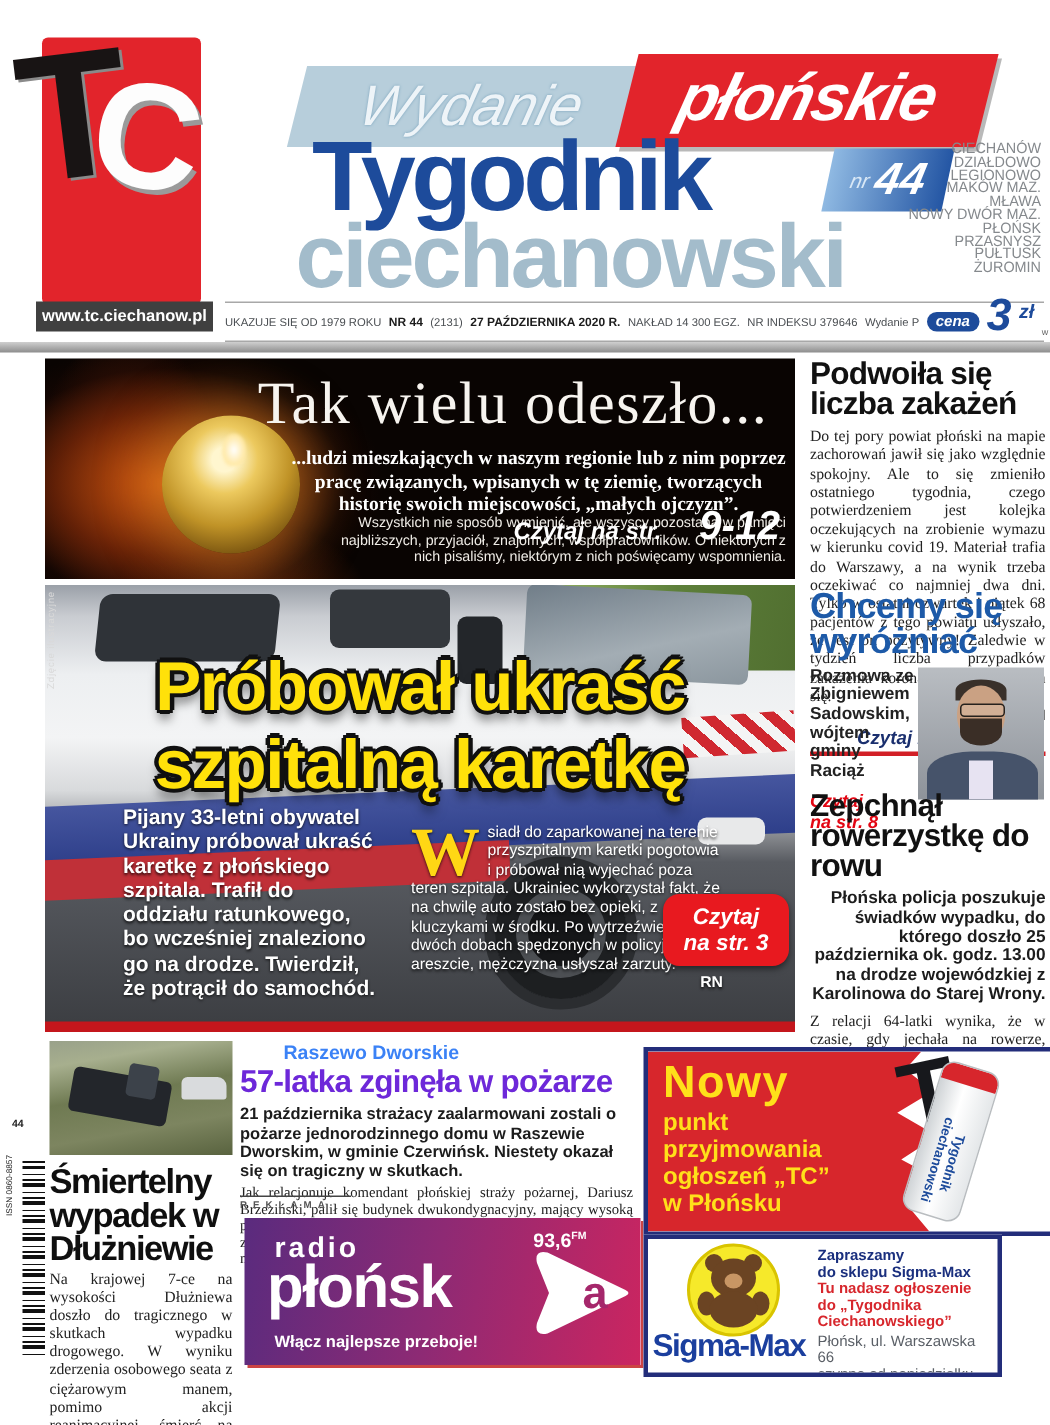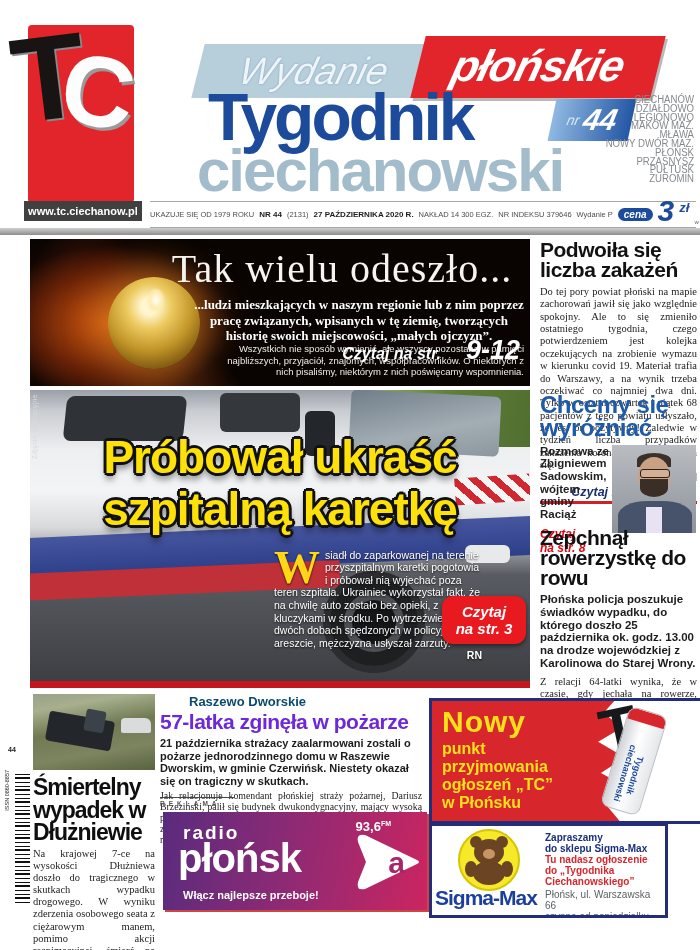--- a/index.html
+++ b/index.html
@@ -76,21 +76,21 @@
   .int-lead{width:72px;font-weight:bold;font-size:11.5px;line-height:1.1;color:#222;}
   .int-read{margin-top:8px;color:#e30613;font-weight:bold;font-style:italic;font-size:12px;line-height:1.1;}
   .portrait{width:84px;height:88px;position:relative;background:linear-gradient(#b9bdc2,#8e939a);overflow:hidden;flex:none;}
   .p-head{position:absolute;left:26px;top:12px;width:32px;height:38px;border-radius:50% 50% 46% 46%;background:#caa183;}
   .p-hair{position:absolute;left:25px;top:8px;width:34px;height:14px;border-radius:50% 50% 0 0;background:#39302a;}
   .p-beard{position:absolute;left:28px;top:34px;width:28px;height:18px;border-radius:0 0 50% 50%;background:#3a2e26;}
   .p-glasses{position:absolute;left:28px;top:24px;width:28px;height:7px;border:1.5px solid #26211d;border-radius:3px;background:rgba(255,255,255,.15);}
   .p-body{position:absolute;left:6px;bottom:-4px;width:74px;height:36px;border-radius:40% 40% 0 0;background:#46536a;}
   .p-shirt{position:absolute;left:34px;bottom:0;width:16px;height:26px;background:#e7e3f2;}
   .sb-cyclist{top:528px;height:162px;}
-  .sb-cyclist .lead{font-weight:bold;font-size:11.5px;line-height:1.12;margin-top:5px;color:#1c1c1c;}
+  .sb-cyclist .lead{font-weight:bold;font-size:11.5px;line-height:1.12;margin-top:5px;color:#1c1c1c;text-align:right;}
 
   
   .amb{left:30px;top:390px;width:500px;height:298px;overflow:hidden;
     background:linear-gradient(180deg,#9aa0a8 0%,#c9ccd1 7%,#edeff1 20%,#f3f4f5 34%,#d8dadc 46%,#585b61 62%,#3b3d41 100%);}
   .amb-grass{position:absolute;right:0;top:0;width:42%;height:19%;
     background:linear-gradient(100deg,transparent 24%,#8aa85c 26%,#5d7f3a 60%,#516f30 100%);}
   .amb-win1{position:absolute;left:7%;top:2%;width:24%;height:15%;background:#2f3338;border-radius:8px;transform:skewX(-6deg);}
   .amb-win2{position:absolute;left:38%;top:1%;width:16%;height:13%;background:#34383d;border-radius:6px;}
   .amb-mirror{position:absolute;left:55%;top:7%;width:6%;height:15%;background:#23262a;border-radius:6px;}
   .amb-windshield{position:absolute;right:6%;top:1%;width:30%;height:20%;border-radius:6px;transform:rotate(3deg);
@@ -134,21 +134,21 @@
 
   
   .bc{left:6px;top:760px;width:24px;height:150px;}
   .bc-bars{position:absolute;right:0;top:14px;width:15px;height:130px;background:#fff;
     background-image:repeating-linear-gradient(180deg,#111 0 1.5px,#fff 1.5px 3px,#111 3px 5.5px,#fff 5.5px 8.5px,#111 8.5px 9.5px,#fff 9.5px 12px);}
   .bc-issn{position:absolute;left:-2px;top:10px;writing-mode:vertical-rl;transform:rotate(180deg);font-size:5.5px;color:#222;}
   .bc-mark{position:absolute;left:2px;top:-14px;font-size:7px;font-weight:bold;color:#222;}
 
   
   .fire{left:160px;top:694px;width:262px;}
-  .kicker{color:#0c4a6e;font-weight:bold;font-size:13px;padding-left:29px;}
+  .kicker{color:#3b82f6;font-weight:bold;font-size:13px;padding-left:29px;}
   .fire h2{margin:1px 0 3px;font-size:21px;letter-spacing:-.5px;color:#6d28d9;}
   .fire .lead{font-weight:bold;font-size:11px;line-height:1.14;color:#1c1c1c;}
   .fire .body{font-size:9.8px;line-height:1.12;margin-top:4px;}
   .fire .tail{display:flex;justify-content:flex-end;gap:10px;font-size:10px;}
   .fire .read{text-align:right;font-weight:bold;font-style:italic;font-size:12px;color:#9c1b1e;}
   .reklama-rule{left:160px;top:797px;width:74px;border-top:1px solid #444;}
   .reklama{left:160px;top:800px;font-size:6.5px;letter-spacing:4px;color:#555;font-weight:bold;}
   .radio{left:163px;top:812px;width:264px;height:98px;overflow:hidden;
     background:linear-gradient(100deg,#5a2b7e 0%,#8e2a74 48%,#cb2560 100%);box-shadow:2px 2px 0 #c44;}
   .radio-word1{position:absolute;left:20px;top:10px;color:#fff;font-weight:bold;font-size:19px;letter-spacing:2px;}
@@ -296,20 +296,21 @@
     <div class="amb-mirror"></div>
     <div class="amb-windshield"></div>
     <div class="amb-blue"></div>
     <div class="amb-red"></div>
     <div class="amb-chev"></div>
     <div class="amb-light"></div>
     <div class="amb-wheel"></div>
     <div class="amb-credit">Zdjęcie ilustracyjne</div>
     <div class="amb-h amb-h1">Próbował ukraść</div>
     <div class="amb-h amb-h2">szpitalną karetkę</div>
+    <div class="amb-lead">Pijany 33-letni obywatel Ukrainy próbował ukraść karetkę z płońskiego szpitala. Trafił do oddziału ratunkowego, bo wcześniej znaleziono go na drodze. Twierdził, że potrącił do samochód.</div>
     <div class="amb-body">
       <span class="dropcap">W</span>
       <span>siadł do zaparkowanej na terenie przyszpitalnym karetki pogotowia i próbował nią wyjechać poza teren szpitala. Ukrainiec wykorzystał fakt, że na chwilę auto zostało bez opieki, z kluczykami w środku. Po wytrzeźwieniu i dwóch dobach spędzonych w policyjnym areszcie, mężczyzna usłyszał zarzuty.</span>
       <div class="amb-author">RN</div>
     </div>
     <div class="amb-btn prel">Czytaj
 na str. 3</div>
     <div class="amb-strip"></div>
   </div>
 

